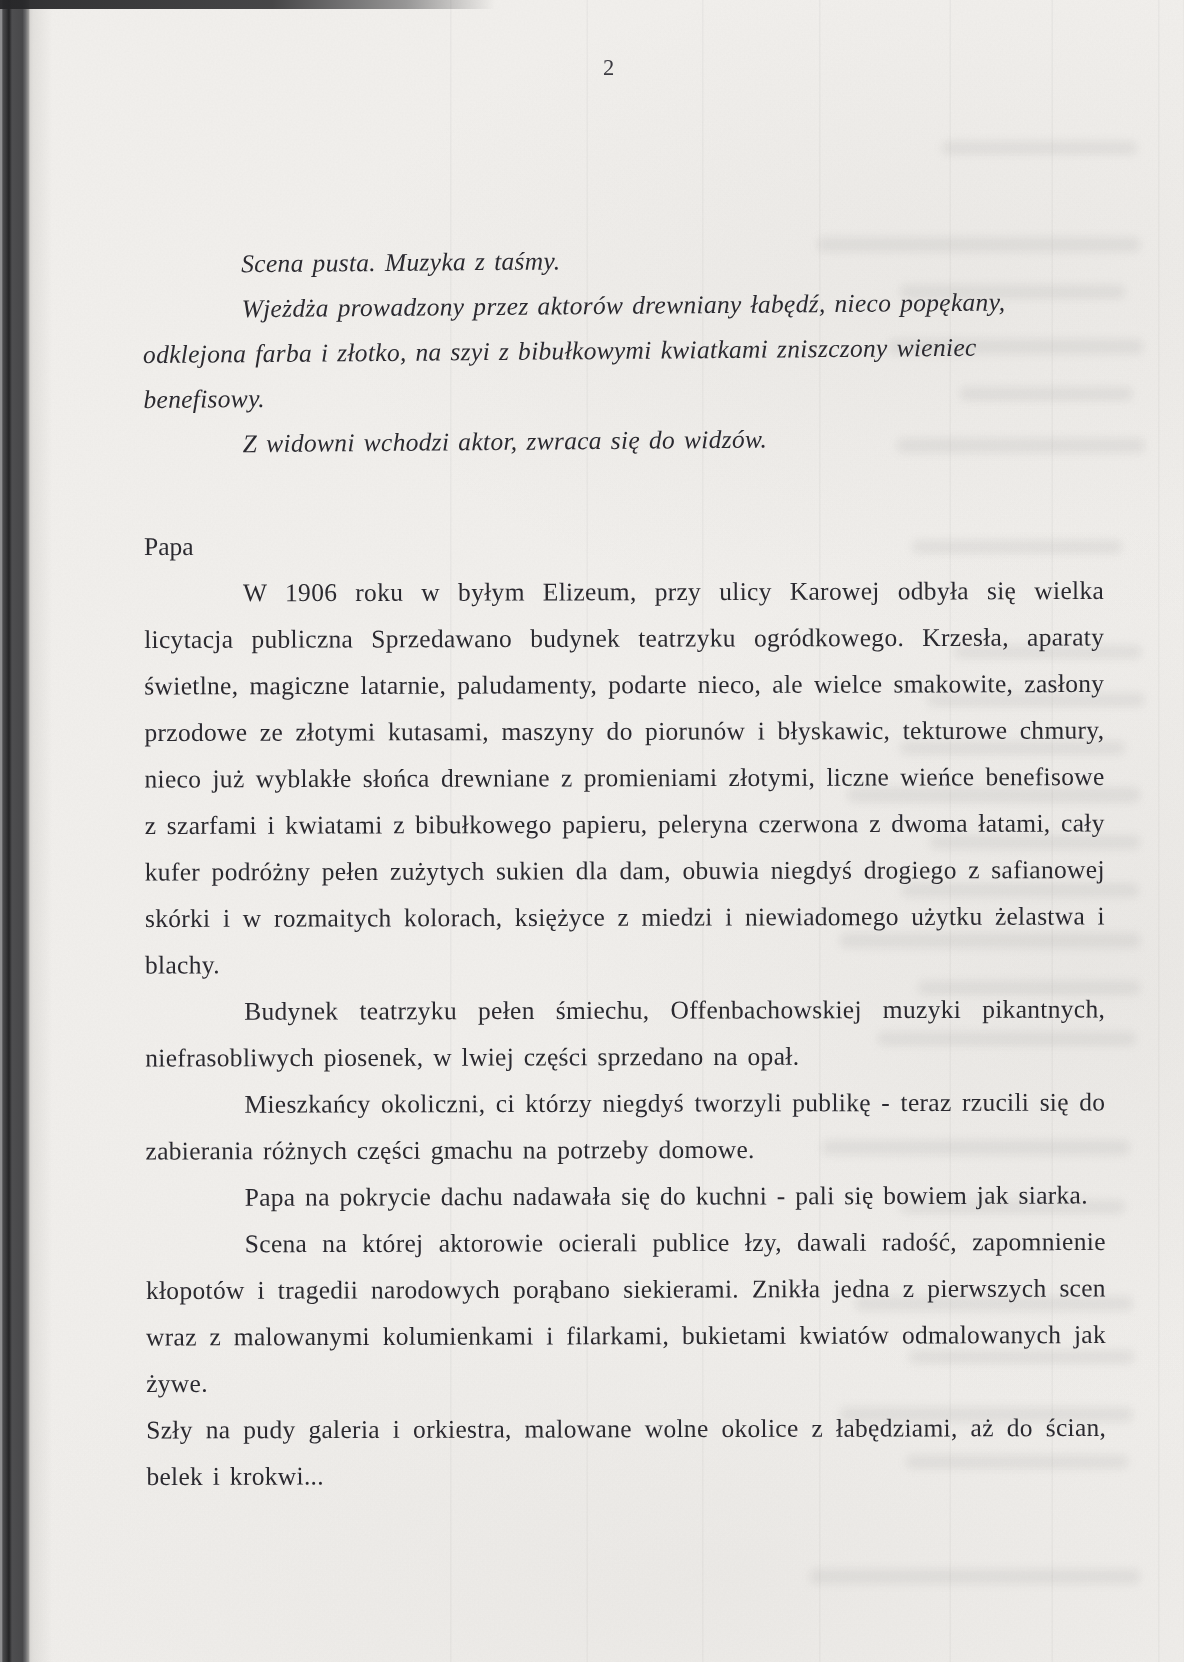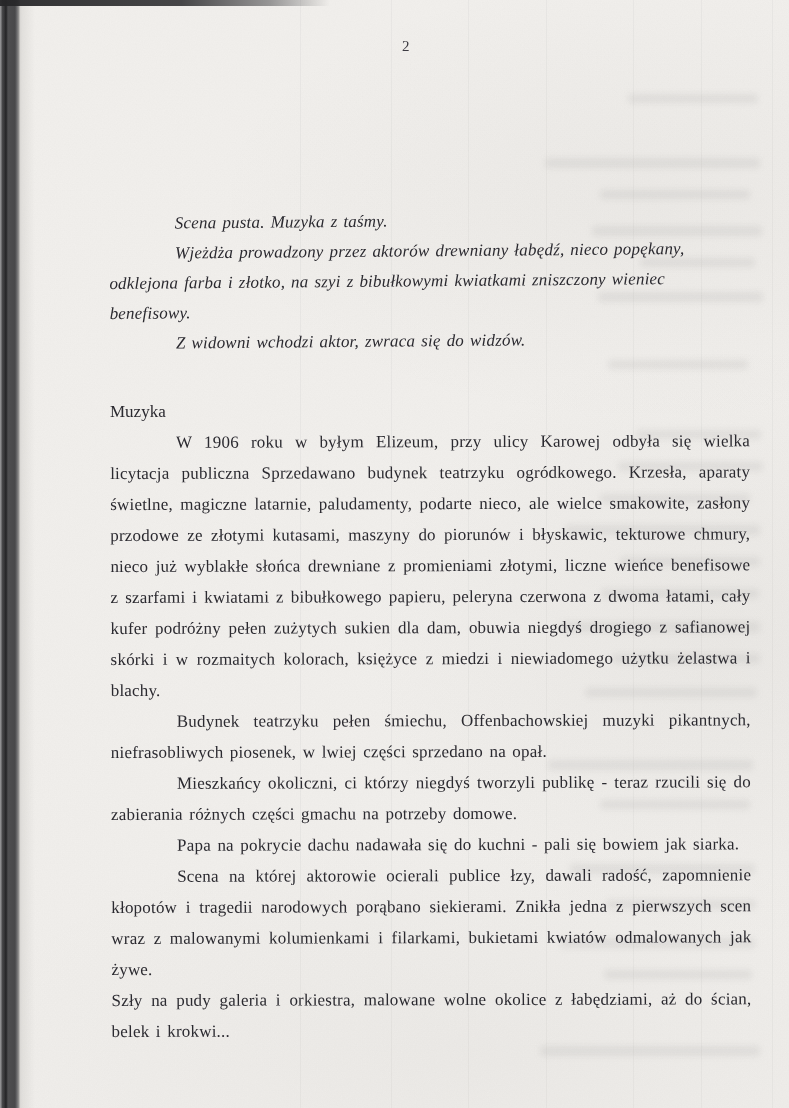--- a/index.html
+++ b/index.html
@@ -64,24 +64,23 @@
   .page-number {
     position: absolute;
     top: 38px;
     left: 402px;
     font-size: 15px;
     letter-spacing: 1px;
     color: #3c3b42;
   }
   .content {
     position: absolute;
-    left: 110px;
+    left: 96px;
     top: 162px;
     width: 640px;
-    margin-top: 47px;
   }
   .directions {
     transform: rotate(-0.5deg);
     transform-origin: left bottom;
   }
   .direction {
     margin: 0;
     font-style: italic;
     font-size: 17px;
     line-height: 30px;
@@ -164,21 +163,21 @@
   <div class="scan-top-edge"></div>
 
   <div class="page-number">2</div>
 
   <div class="content">
     <div class="directions">
         <p class="direction">Scena pusta. Muzyka z taśmy.</p>
         <p class="direction">Wjeżdża prowadzony przez aktorów drewniany łabędź, nieco popękany, odklejona farba i złotko, na szyi z bibułkowymi kwiatkami zniszczony wieniec benefisowy.</p>
         <p class="direction">Z widowni wchodzi aktor, zwraca się do widzów.</p>
       </div>
-    <p class="speaker">Muzyka</p>
+    <p class="speaker">Papa</p>
     <div class="speech-block">
         <p class="speech">W 1906 roku w byłym Elizeum, przy ulicy Karowej odbyła się wielka licytacja publiczna Sprzedawano budynek teatrzyku ogródkowego. Krzesła, aparaty świetlne, magiczne latarnie, paludamenty, podarte nieco, ale wielce smakowite, zasłony przodowe ze złotymi kutasami, maszyny do piorunów i błyskawic, tekturowe chmury, nieco już wyblakłe słońca drewniane z promieniami złotymi, liczne wieńce benefisowe z szarfami i kwiatami z bibułkowego papieru, peleryna czerwona z dwoma łatami, cały kufer podróżny pełen zużytych sukien dla dam, obuwia niegdyś drogiego z safianowej skórki i w rozmaitych kolorach, księżyce z miedzi i niewiadomego użytku żelastwa i blachy.</p>
         <p class="speech">Budynek teatrzyku pełen śmiechu, Offenbachowskiej muzyki pikantnych, niefrasobliwych piosenek, w lwiej części sprzedano na opał.</p>
         <p class="speech">Mieszkańcy okoliczni, ci którzy niegdyś tworzyli publikę - teraz rzucili się do zabierania różnych części gmachu na potrzeby domowe.</p>
         <p class="speech">Papa na pokrycie dachu nadawała się do kuchni - pali się bowiem jak siarka.</p>
         <p class="speech">Scena na której aktorowie ocierali publice łzy, dawali radość, zapomnienie kłopotów i tragedii narodowych porąbano siekierami. Znikła jedna z pierwszych scen wraz z malowanymi kolumienkami i filarkami, bukietami kwiatów odmalowanych jak żywe.</p>
         <p class="speech no-indent">Szły na pudy galeria i orkiestra, malowane wolne okolice z łabędziami, aż do ścian, belek i krokwi...</p>
       </div>
   </div>
 

